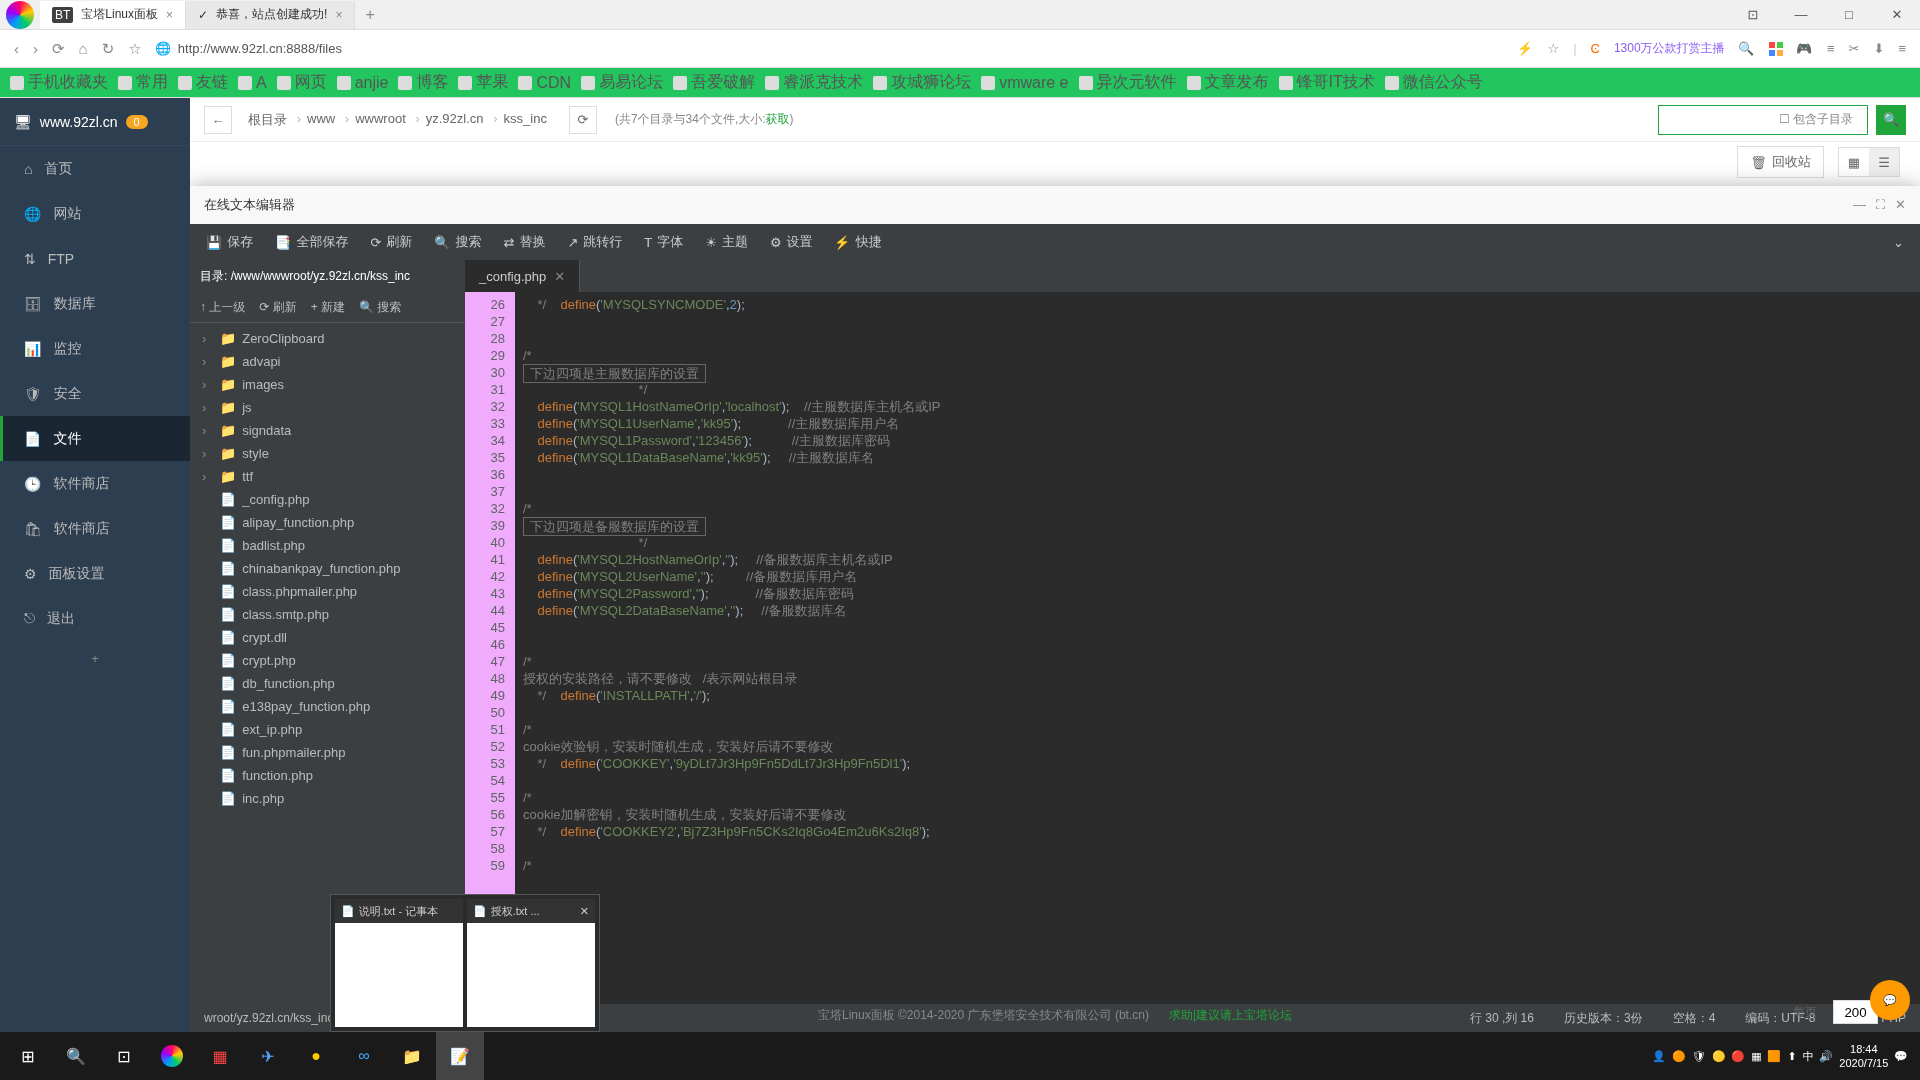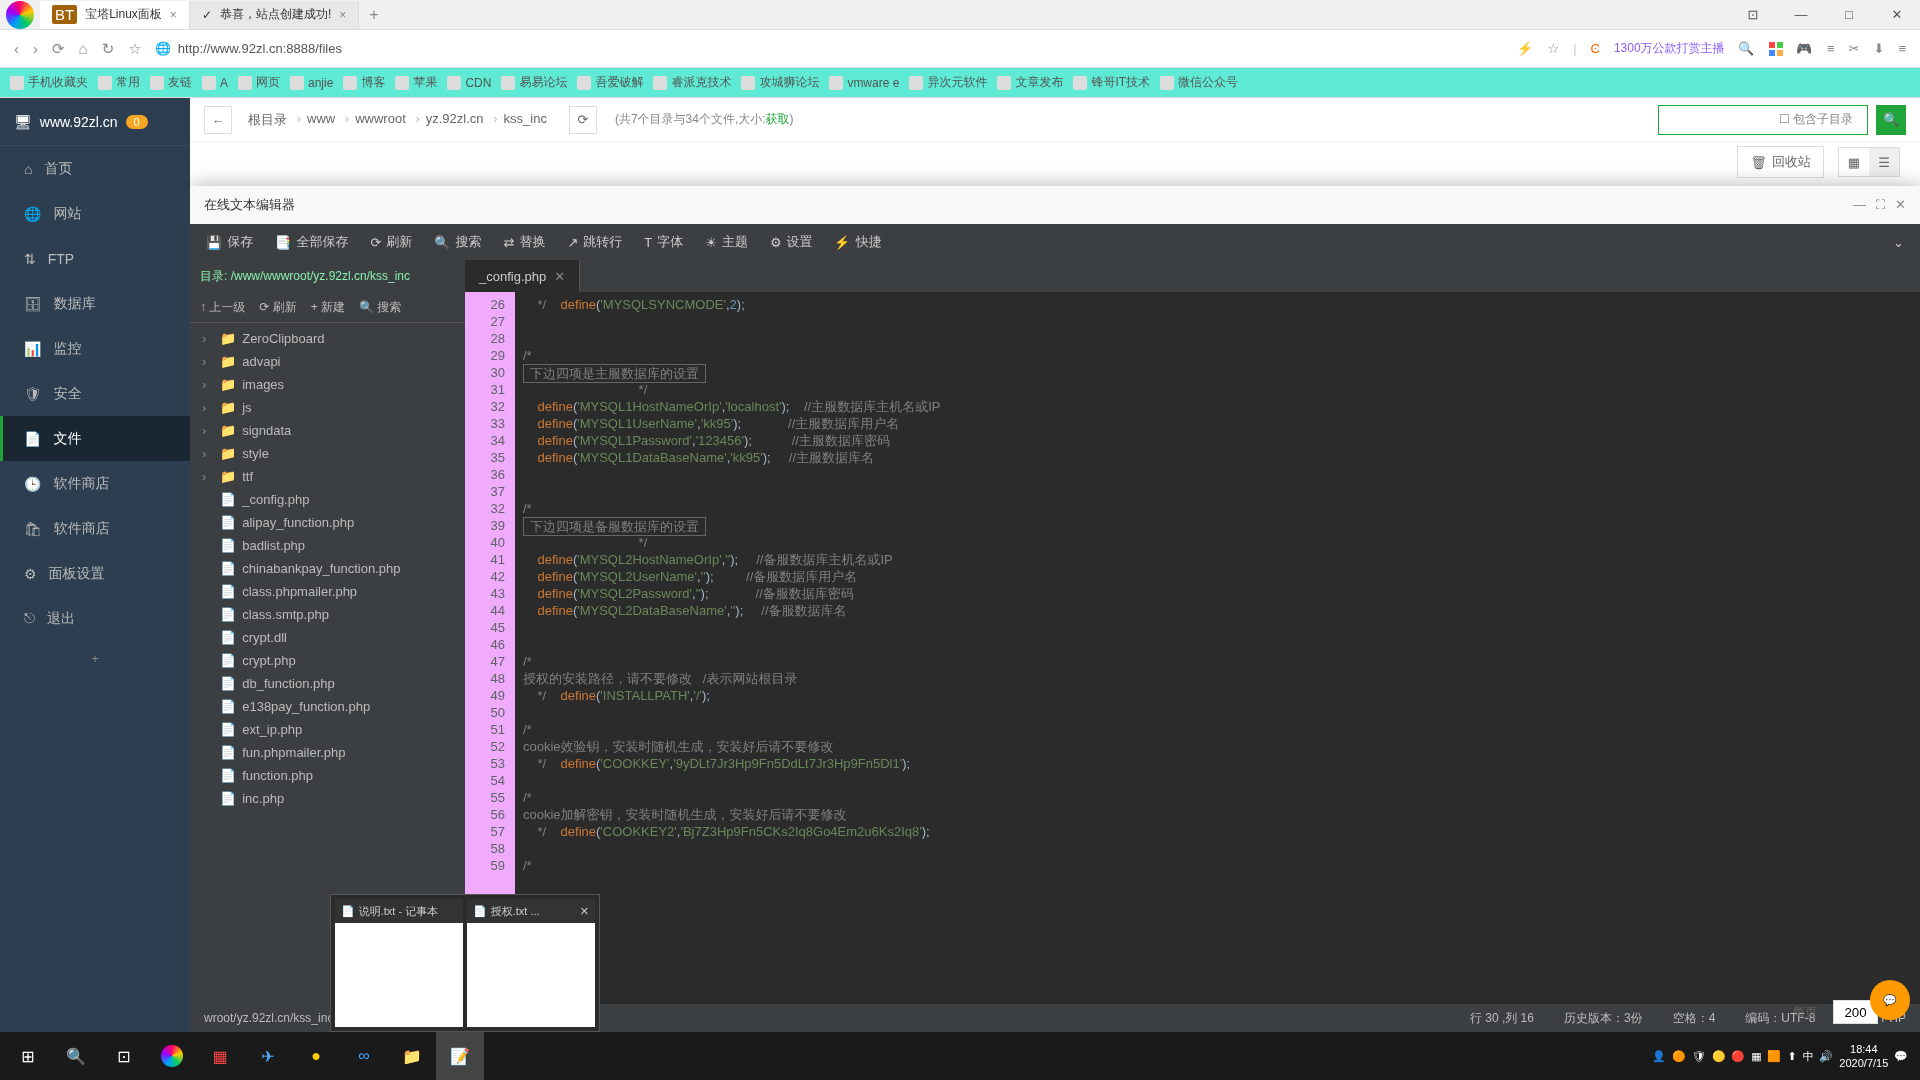--- a/index.html
+++ b/index.html
@@ -10,21 +10,21 @@
 .browser-tab.inactive{background:#e8e8e8}
 .tab-close{color:#888;cursor:pointer}
 .tab-plus{padding:0 10px;color:#888;font-size:16px}
 .win-controls{margin-left:auto;display:flex;gap:2px}
 .win-btn{width:46px;height:28px;display:flex;align-items:center;justify-content:center;color:#555}
 .browser-addr{height:38px;background:#fff;display:flex;align-items:center;gap:14px;padding:0 14px;border-bottom:1px solid #ddd}
 .nav-btn{color:#888;font-size:15px}
 .addr-url{flex:1;color:#555;font-size:13px;display:flex;align-items:center;gap:6px}
 .addr-right{display:flex;gap:14px;align-items:center;color:#888}
 .search-hint{color:#8b5cf6;font-size:12px}
-.bookmarks{height:30px;background:#5eead4;display:flex;align-items:center;gap:10px;padding:0 10px;border-bottom:1px solid #ddd;font-size:12px}
+.bookmarks{height:30px;background:#22c55e;display:flex;align-items:center;gap:10px;padding:0 10px;border-bottom:1px solid #ddd;font-size:16px}
 .bm-item{display:flex;align-items:center;gap:4px;color:#555}
 .bm-item .bi{width:14px;height:14px;background:#ddd;border-radius:2px}
 .main{display:flex;height:calc(100% - 98px - 48px)}
 .sidebar{width:190px;background:#2c3e50;color:#bbb;display:flex;flex-direction:column}
 .sb-top{height:48px;display:flex;align-items:center;padding:0 14px;gap:8px;font-size:14px;color:#fff;border-bottom:1px solid #34495e}
 .sb-badge{background:#f5a623;color:#fff;border-radius:10px;padding:1px 8px;font-size:11px}
 .sb-item{height:45px;display:flex;align-items:center;gap:12px;padding:0 24px;cursor:pointer;font-size:14px}
 .sb-item.active{background:#1a2733;color:#fff;border-left:3px solid #20a53a;padding-left:21px}
 .sb-plus{text-align:center;padding:10px;color:#888}
 .content{flex:1;background:#fff;position:relative;overflow:hidden}
@@ -46,21 +46,21 @@
 .view-btns span{width:30px;height:28px;display:flex;align-items:center;justify-content:center;color:#666}
 .view-btns span.active{background:#eee}
 .editor-modal{position:absolute;left:0;right:0;top:88px;bottom:0;background:#2b2b2b;display:flex;flex-direction:column;box-shadow:0 0 20px rgba(0,0,0,.3)}
 .editor-header{height:38px;background:#f8f8f8;display:flex;align-items:center;padding:0 14px;color:#333;font-size:13px}
 .editor-header-ctrl{margin-left:auto;display:flex;gap:10px;color:#888}
 .editor-toolbar{height:36px;background:#3c3f41;display:flex;align-items:center;gap:22px;padding:0 16px;color:#ccc;font-size:13px}
 .tb-item{display:flex;align-items:center;gap:5px;cursor:pointer}
 .tb-chevron{margin-left:auto;color:#ccc}
 .editor-body{flex:1;display:flex;overflow:hidden}
 .file-tree{width:275px;background:#3c3f41;color:#bbb;display:flex;flex-direction:column;font-size:13px}
-.tree-path{padding:8px 10px;color:#86efac;font-size:12px;white-space:nowrap;overflow:hidden}
+.tree-path{padding:8px 10px;color:#ffffff;font-size:12px;white-space:nowrap;overflow:hidden}
 .tree-actions{display:flex;gap:14px;padding:6px 10px;border-bottom:1px solid #555;font-size:12px}
 .tree-list{flex:1;overflow-y:auto;padding:4px 0}
 .tree-item{padding:4px 12px;display:flex;align-items:center;gap:6px;cursor:pointer;font-size:13px}
 .tree-item.folder .ico{color:#d4a340}
 .tree-item.file .ico{color:#888}
 .tree-item .chev{width:12px;color:#888}
 .code-area{flex:1;display:flex;flex-direction:column;background:#2b2b2b}
 .code-tabs{height:32px;background:#3c3f41;display:flex}
 .code-tab{padding:0 14px;display:flex;align-items:center;gap:8px;background:#2b2b2b;color:#ccc;font-size:13px;border-right:1px solid #555}
 .code-tab .x{color:#888}
@@ -97,21 +97,21 @@
 .grid-ico{width:14px;height:14px;background:linear-gradient(#f44,#f44) 0 0/6px 6px no-repeat,linear-gradient(#4c4,#4c4) 8px 0/6px 6px no-repeat,linear-gradient(#48f,#48f) 0 8px/6px 6px no-repeat,linear-gradient(#fa4,#fa4) 8px 8px/6px 6px no-repeat}
 </style>
 </head>
 <body>
 
 <div class="browser-top">
   <div class="browser-logo">
       <div class="logo-circle"></div>
     </div>
   <div class="browser-tab active">
-    <span style="background:#a16207;color:#fff;padding:1px 3px;font-size:15px;border-radius:2px">BT</span>
+    <span style="background:#404040;color:#fff;padding:1px 3px;font-size:12px;border-radius:2px">BT</span>
     <span>宝塔Linux面板</span>
     <span class="tab-close">×</span>
   </div>
   <div class="browser-tab inactive">
     <span>✓</span>
     <span>恭喜，站点创建成功!</span>
     <span class="tab-close">×</span>
   </div>
   <span class="tab-plus">+</span>
   <div class="win-controls">
@@ -533,20 +533,24 @@
       <div class="editor-status">
         <span class="path">wroot/yz.92zl.cn/kss_inc/_config.php</span>
         <span>行 30 ,列 16</span>
         <span>历史版本：3份</span>
         <span>空格：4</span>
         <span>编码：UTF-8</span>
         <span>语言：PHP</span>
       </div>
     </div>
 
+    <div class="footer-row">
+      <span>宝塔Linux面板 ©2014-2020 广东堡塔安全技术有限公司 (bt.cn)</span>
+      <a>求助|建议请上宝塔论坛</a>
+    </div>
     <div class="pager">
       <span>每页</span>
       <input value="200" style="">
       <span>条</span>
     </div>
   </div>
 </div>
 
 <div class="chat-bubble">💬</div>
 

